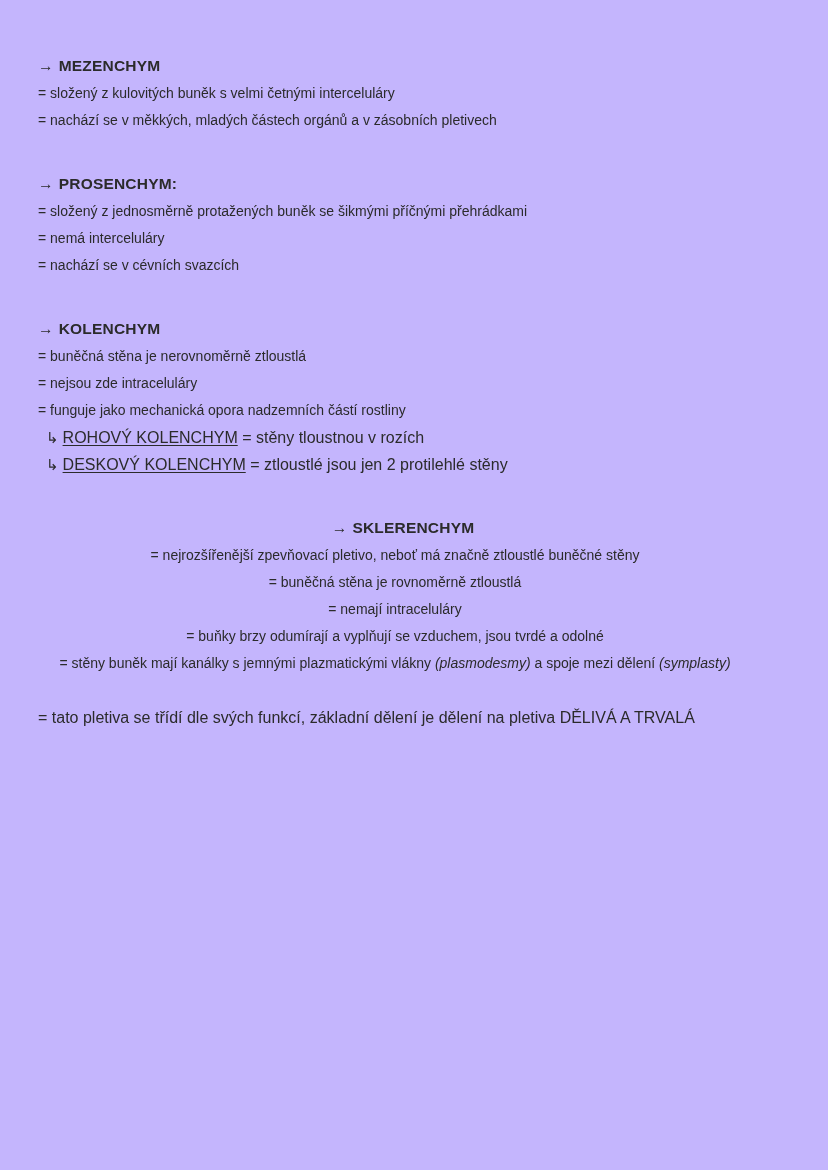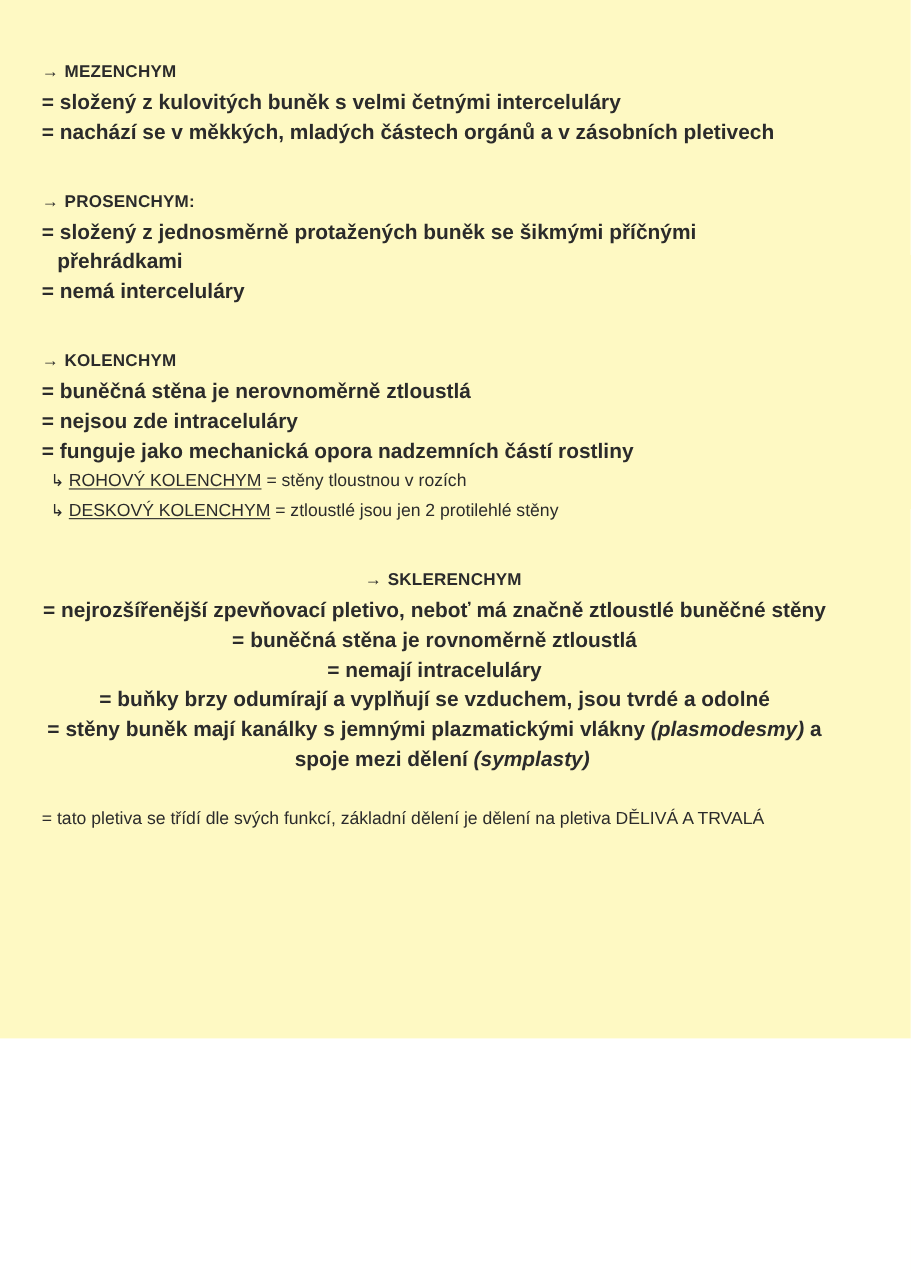--- a/index.html
+++ b/index.html
@@ -13,22 +13,22 @@
     height: 1170px;
     overflow: hidden;
     font-family: "Liberation Sans", sans-serif;
     color: #2b2b2b;
     -webkit-font-smoothing: antialiased;
   }
 
   .page {
     position: relative;
     width: 828px;
-    height: 944px;
-    background: #fef9c3;
+    height: 1170px;
+    background: #c4b5fd;
     box-sizing: border-box;
     padding: 52px 60px 0 38px;
   }
 
   .section {
     margin: 0 0 18px 0;
   }
   .section:last-of-type {
     margin-bottom: 0;
     text-align: center;
@@ -42,26 +42,25 @@
     margin: 0 0 1px 0;
     white-space: nowrap;
   }
   .heading .arrow {
     font-weight: bold;
     display: inline-block;
     margin-right: 5px;
   }
 
   .line {
-    font-size: 19px;
+    font-size: 14px;
     line-height: 27px;
     margin: 0;
     padding-left: 0;
     text-indent: 0;
-    font-weight: bold;
   }
 
   
   .line.bullet {
     padding-left: 14px;
     text-indent: -14px;
     max-width: 700px;
   }
 
   .subline {
@@ -107,20 +106,21 @@
     <p class="heading"><span class="arrow">→</span><span>MEZENCHYM</span></p>
     <p class="line bullet">= složený z kulovitých buněk s velmi četnými interceluláry</p>
     <p class="line bullet">= nachází se v měkkých, mladých částech orgánů a v zásobních pletivech</p>
   </div>
   <div class="spacer"></div>
 
   <div class="section">
     <p class="heading"><span class="arrow">→</span><span>PROSENCHYM:</span></p>
     <p class="line bullet">= složený z jednosměrně protažených buněk se šikmými příčnými přehrádkami</p>
     <p class="line bullet">= nemá interceluláry</p>
+    <p class="line bullet">= nachází se v cévních svazcích</p>
   </div>
   <div class="spacer"></div>
 
   <div class="section">
     <p class="heading"><span class="arrow">→</span><span>KOLENCHYM</span></p>
     <p class="line bullet">= buněčná stěna je nerovnoměrně ztloustlá</p>
     <p class="line bullet">= nejsou zde intraceluláry</p>
     <p class="line bullet">= funguje jako mechanická opora nadzemních částí rostliny</p>
     <p class="subline"><span class="sub-arrow">↳</span><span class="term">ROHOVÝ KOLENCHYM</span><span> = stěny tloustnou v rozích</span></p>
     <p class="subline"><span class="sub-arrow">↳</span><span class="term">DESKOVÝ KOLENCHYM</span><span> = ztloustlé jsou jen 2 protilehlé stěny</span></p>

